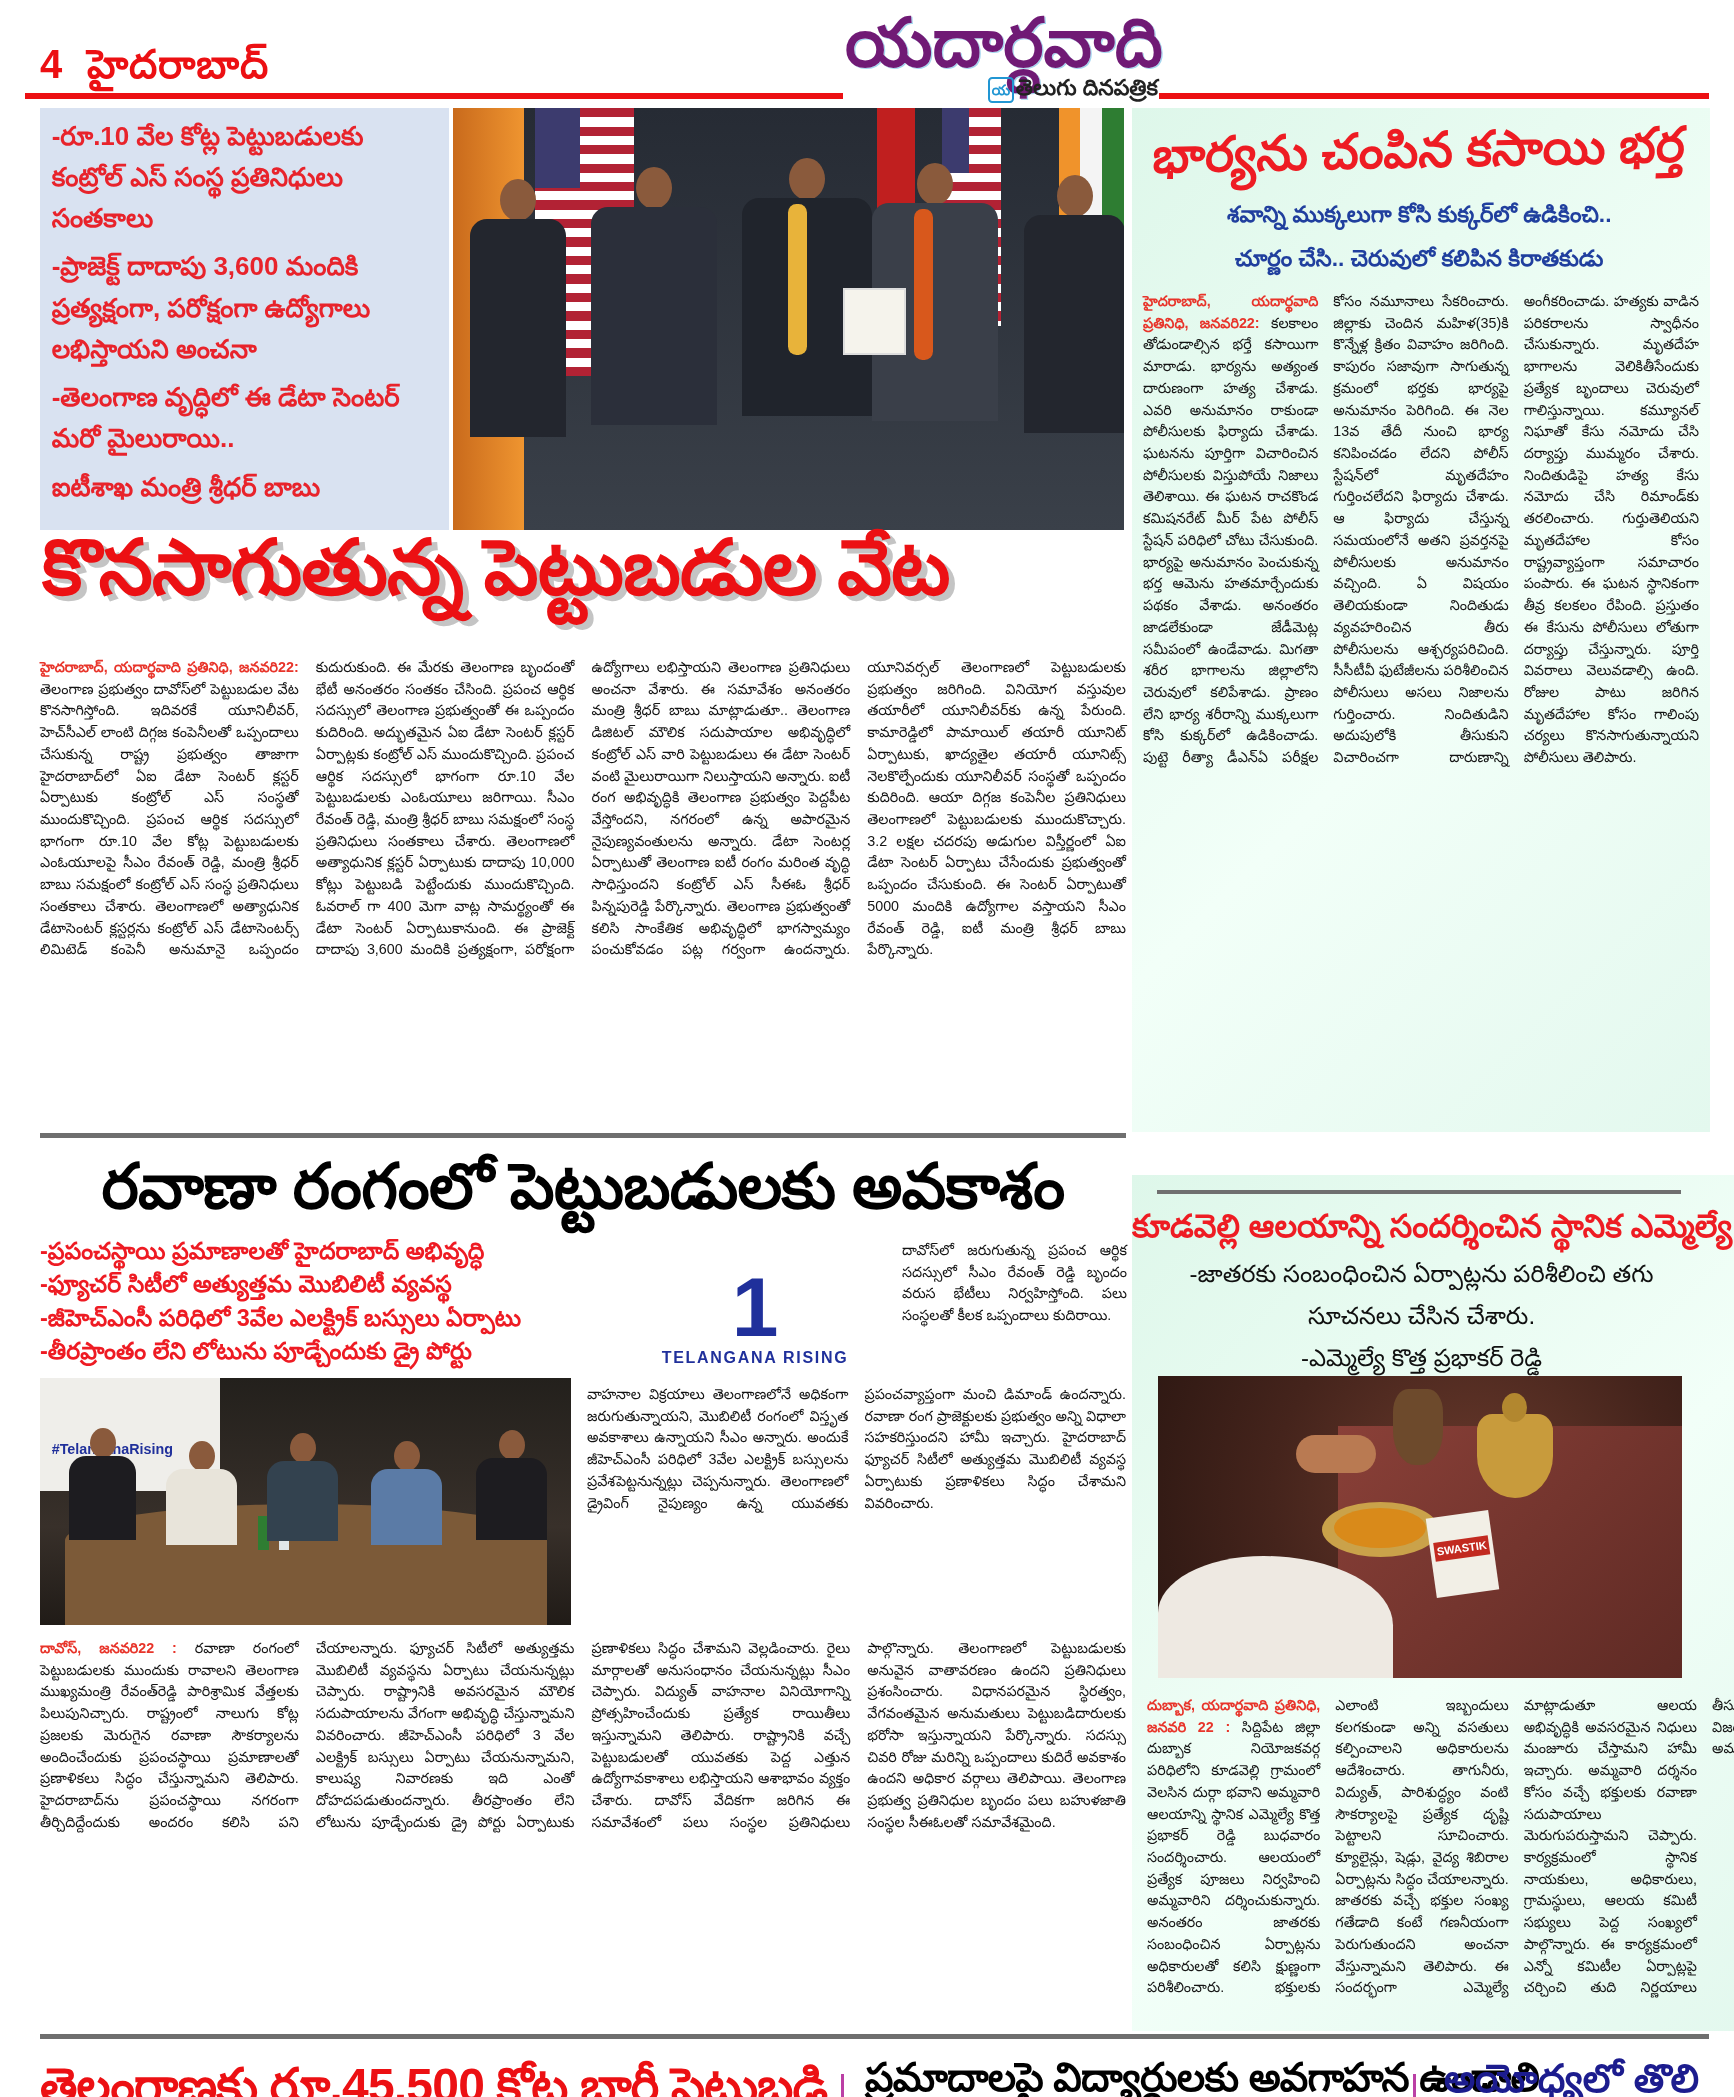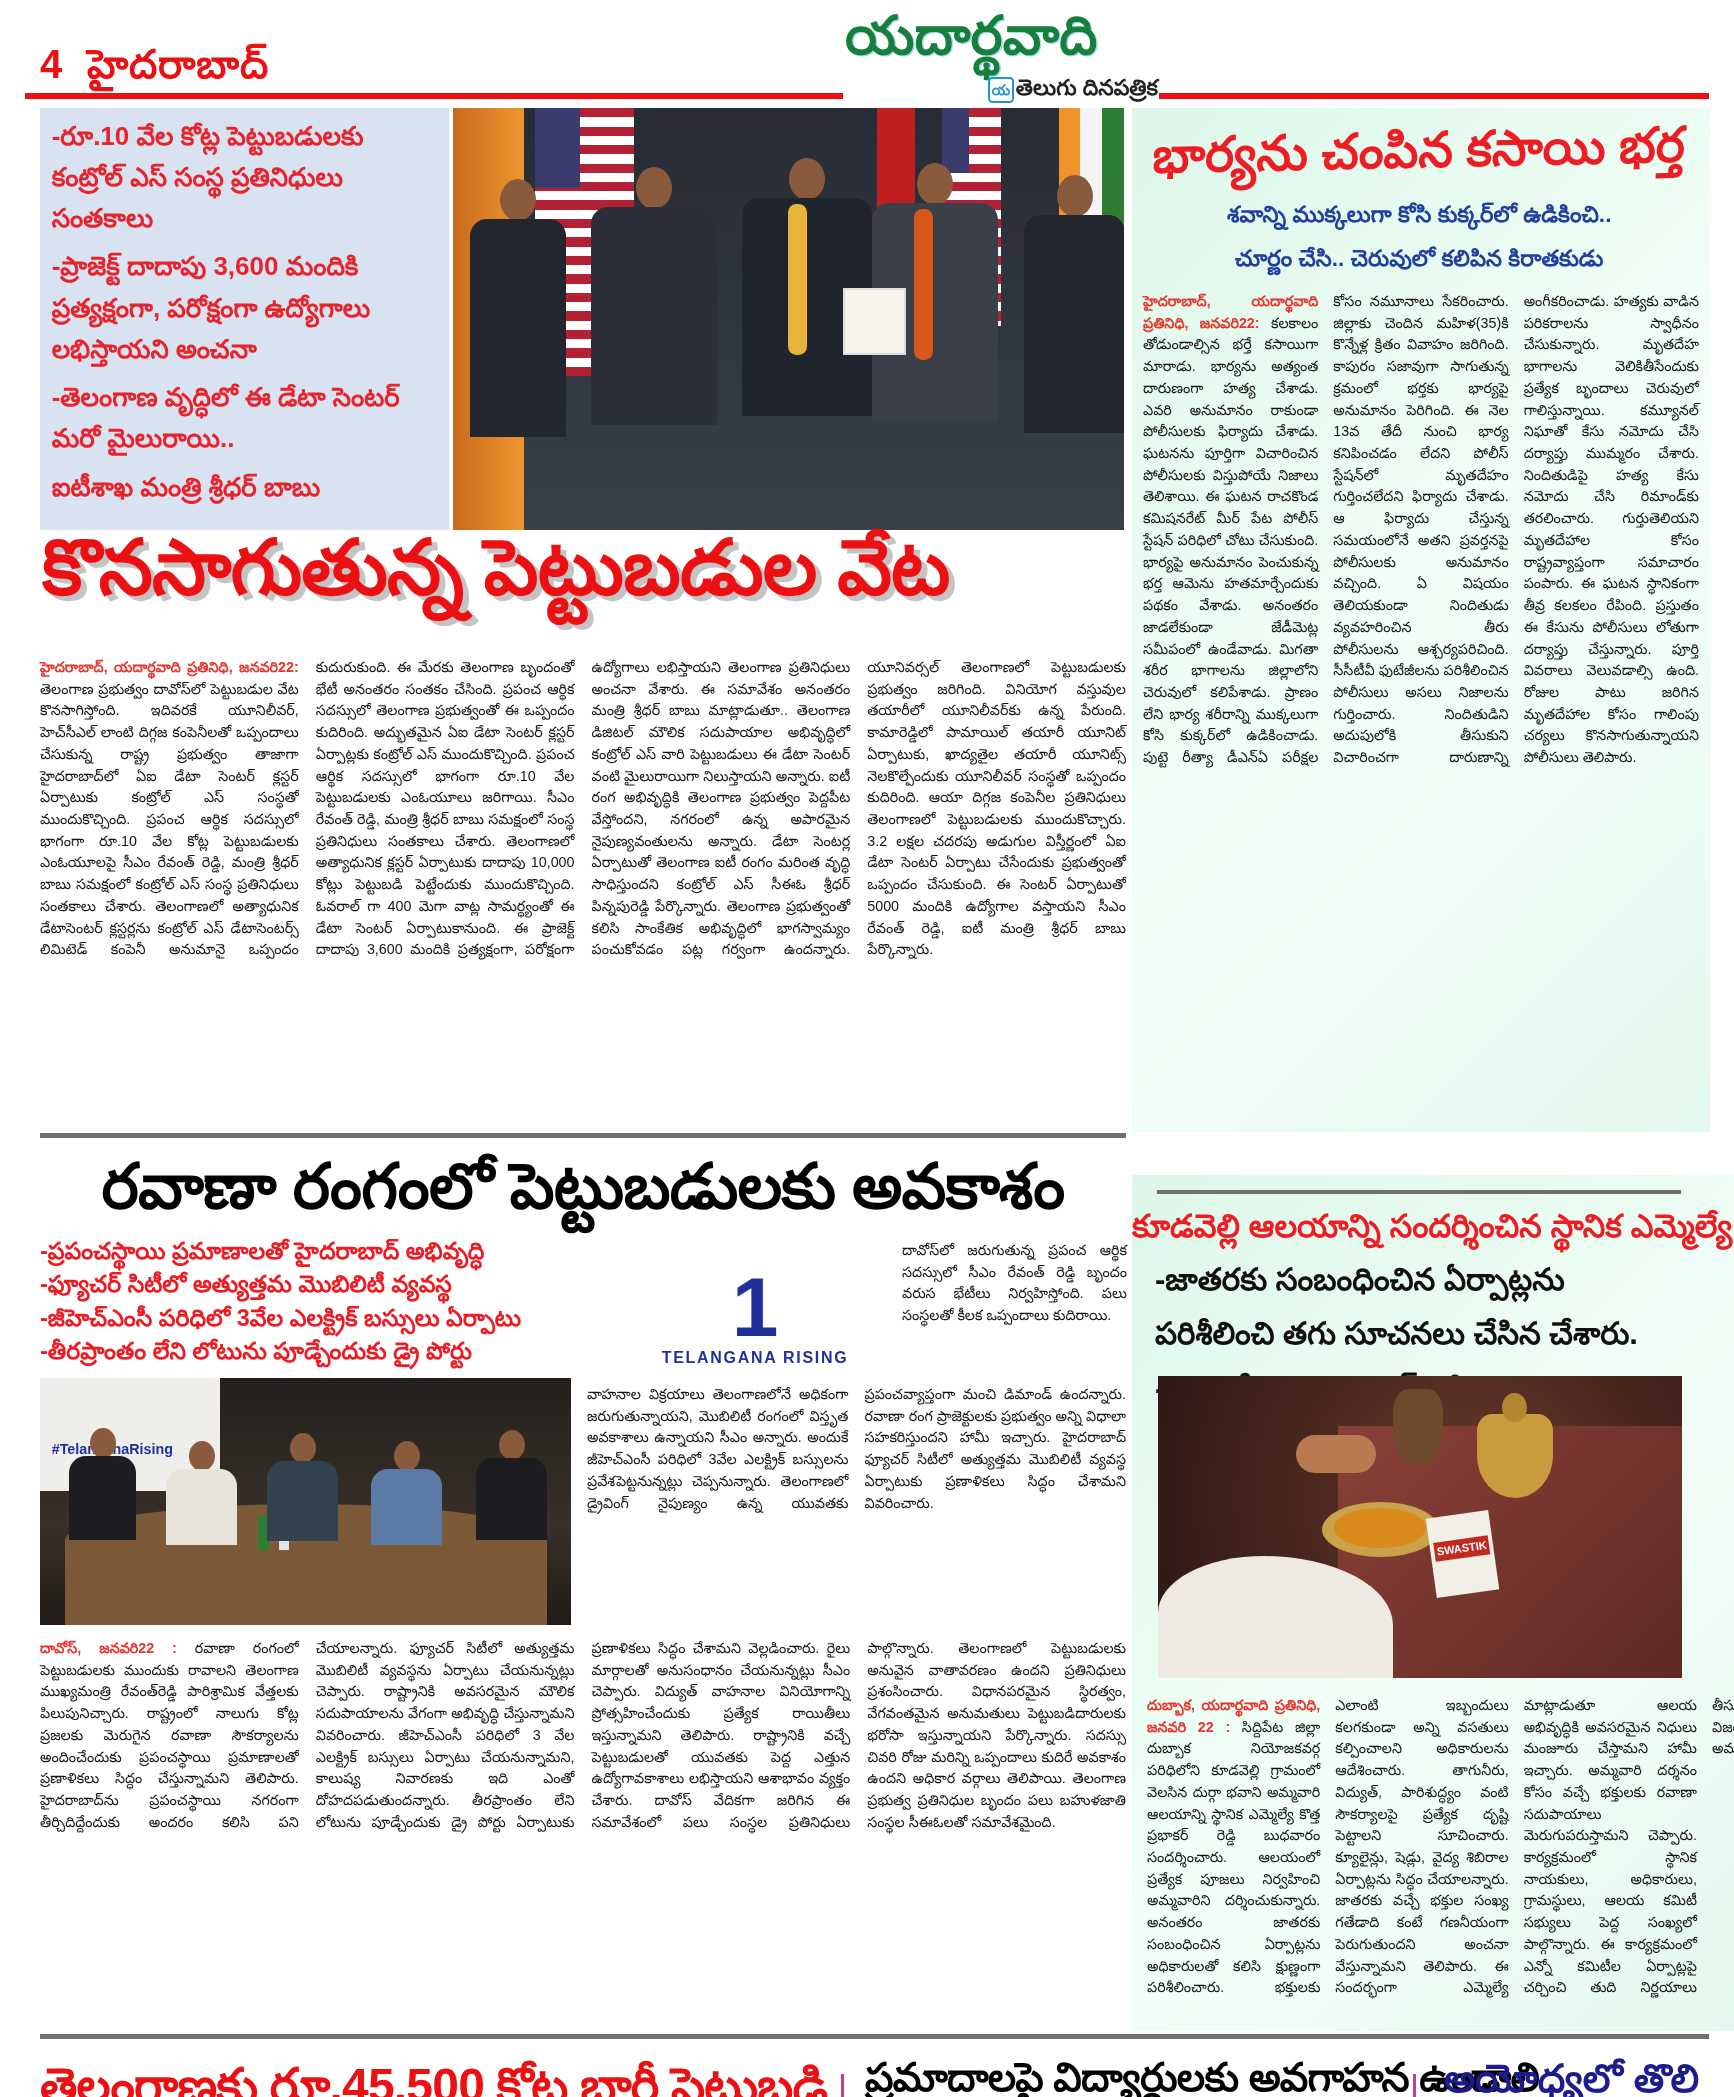--- a/index.html
+++ b/index.html
@@ -3,40 +3,40 @@
 <meta charset="utf-8">
 <style>
   html,body{margin:0;padding:0;background:#ffffff;}
   #page{position:relative;width:1734px;height:2725px;background:#ffffff;overflow:hidden;
         font-family:"Liberation Sans", sans-serif;color:#111;}
   .abs{position:absolute;}
   .rule-red{background:#ec1013;height:5.9px;}
   .rule-gray{background:#6f6f6f;height:5px;}
   .hdr-left{font-size:40px;font-weight:bold;color:#ec1013;letter-spacing:0.8px;}
   .hdr-date{font-size:36px;font-weight:bold;color:#101010;text-align:right;}
-  .masthead{font-size:54px;font-weight:bold;color:#15803d;text-align:left;line-height:1;
+  .masthead{font-size:68px;font-weight:bold;color:#701a75;text-align:left;line-height:1;
             text-shadow:0 0 0.8px #ffffff, 1.3px 1.3px 0 #9fd4ef;}
   .tagline{font-size:22px;font-weight:bold;color:#222;}
   .embadge{width:22px;height:22px;border:2.5px solid #2196d3;border-radius:4.2px;display:inline-block;
            color:#2196d3;font-size:14.3px;font-weight:bold;text-align:center;line-height:22px;}
   .sumbox{background:#d9e2f1;}
   .sumbox .pt{color:#e8232b;font-weight:bold;font-size:26px;line-height:1.58;margin:7.6px 11.7px;}
   .headline-main{font-size:77px;font-weight:bold;color:#ec1013;white-space:nowrap;
                  text-shadow:5.9px 5px 0 #c4c4c4;letter-spacing:-0.8px;}
   .headline-blk{font-size:63px;font-weight:bold;color:#000;white-space:nowrap;letter-spacing:-0.8px;}
   .body-txt{font-size:14.3px;line-height:1.52;text-align:justify;color:#141414;}
   .cols2{column-count:2;column-gap:16px;}
   .cols3{column-count:3;column-gap:15px;}
   .cols4{column-count:4;column-gap:17px;}
   .dl{color:#e8342a;font-weight:bold;}
   .greenbox{background:linear-gradient(135deg,#def7ea 0%,#f2fff8 55%,#e3f8ee 100%);}
   .crime-h{font-size:49px;font-weight:bold;color:#ee1c23;text-align:center;transform:rotate(-1.2deg) skewX(-4deg);line-height:1.05;}
   .crime-sub{font-size:22.7px;font-weight:bold;color:#203f9e;text-align:center;}
   .red-bullets{color:#ee1b23;font-weight:bold;font-size:23.5px;line-height:1.42;}
-  .blk-bullets{color:#101010;font-weight:bold;font-size:31px;line-height:1.75;}
+  .blk-bullets{color:#101010;font-weight:normal;font-size:24px;line-height:1.75;text-align:center;}
   .mla-h{font-size:32px;font-weight:bold;color:#ee1c23;text-align:center;white-space:nowrap;}
   .inv-h{font-size:48px;font-weight:bold;color:#ec1013;white-space:nowrap;letter-spacing:-0.8px;}
   .aw-h{font-size:40px;font-weight:bold;color:#000;white-space:nowrap;letter-spacing:-0.8px;}
   .ayo-h{font-size:39px;font-weight:bold;color:#1c1c8e;text-align:center;line-height:1.35;}
   .vdiv{width:3.4px;background:#bb3fa5;}
   
   .photo{overflow:hidden;}
   .p-main{background:linear-gradient(#262b34,#3a4049);}
   .flag-us{background:repeating-linear-gradient(#b22234 0 9.2px,#ffffff 9.2px 18.5px);}
   .flag-us .canton{position:absolute;left:0;top:0;width:45%;height:30%;background:#3c3b6e;}

